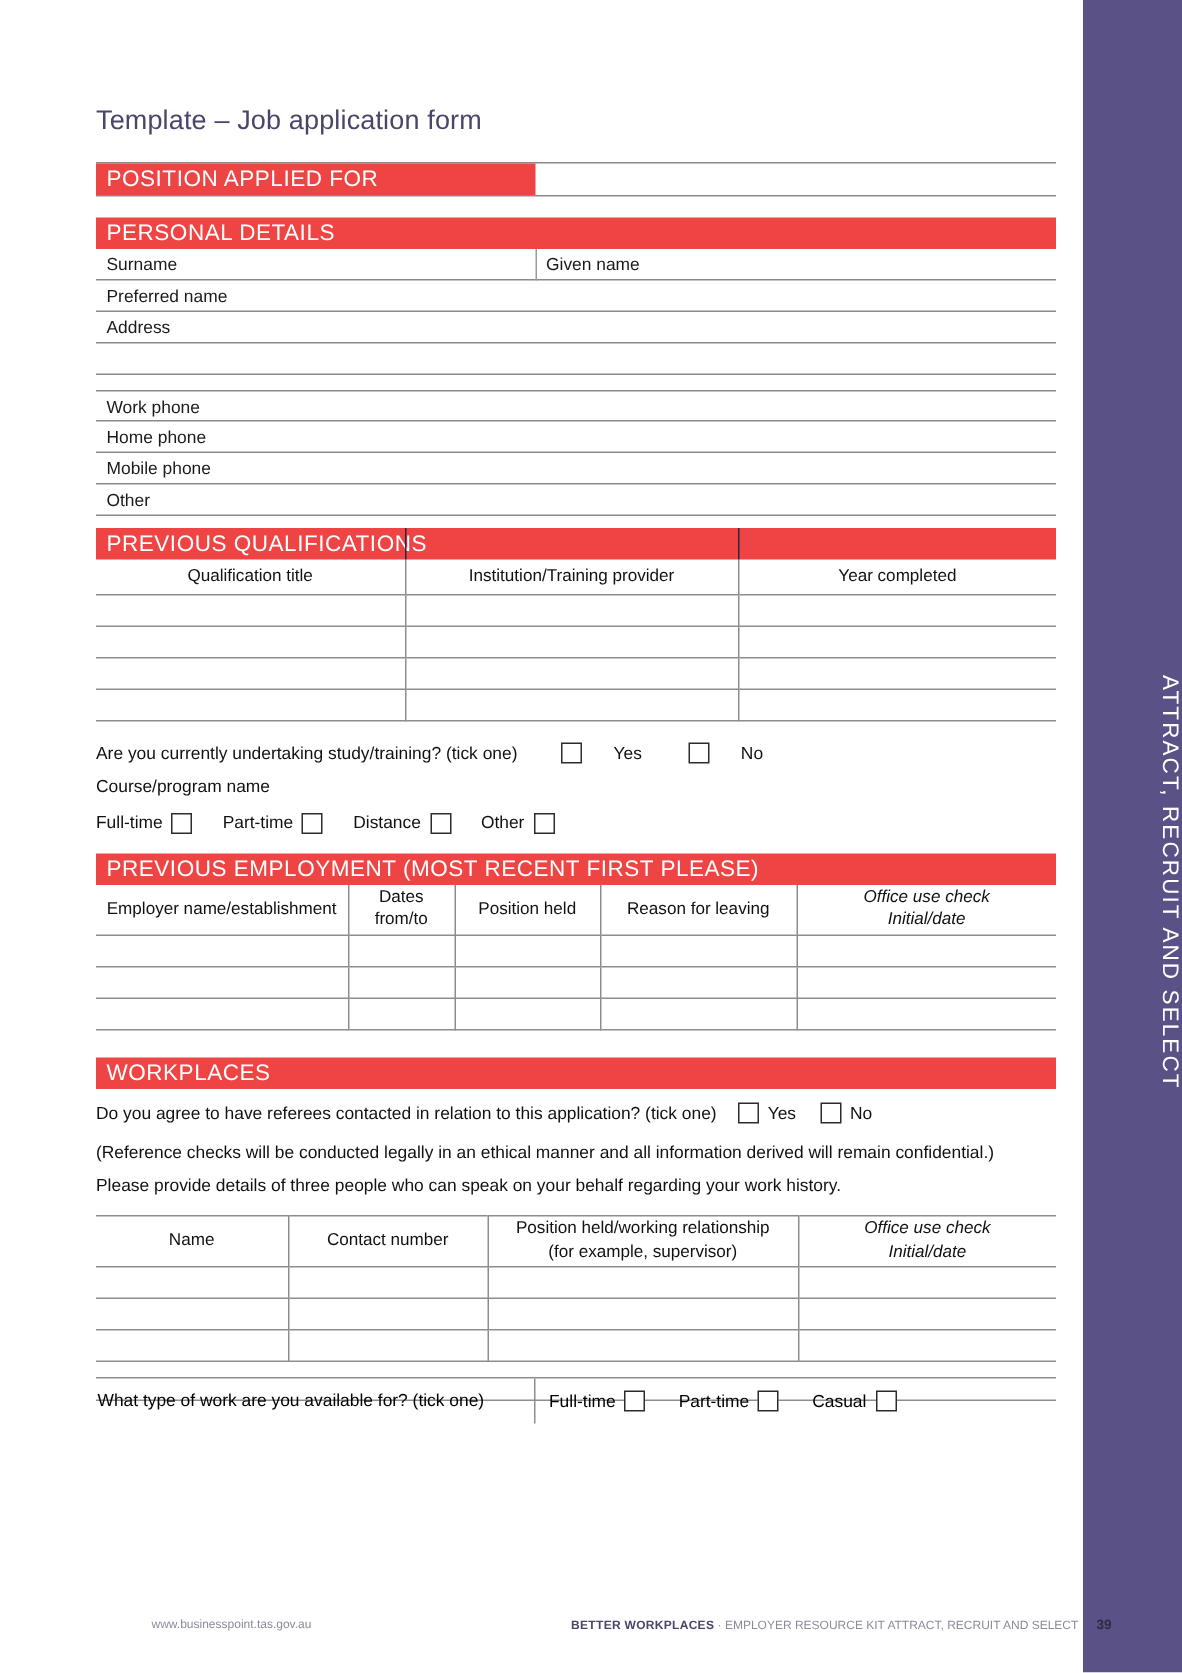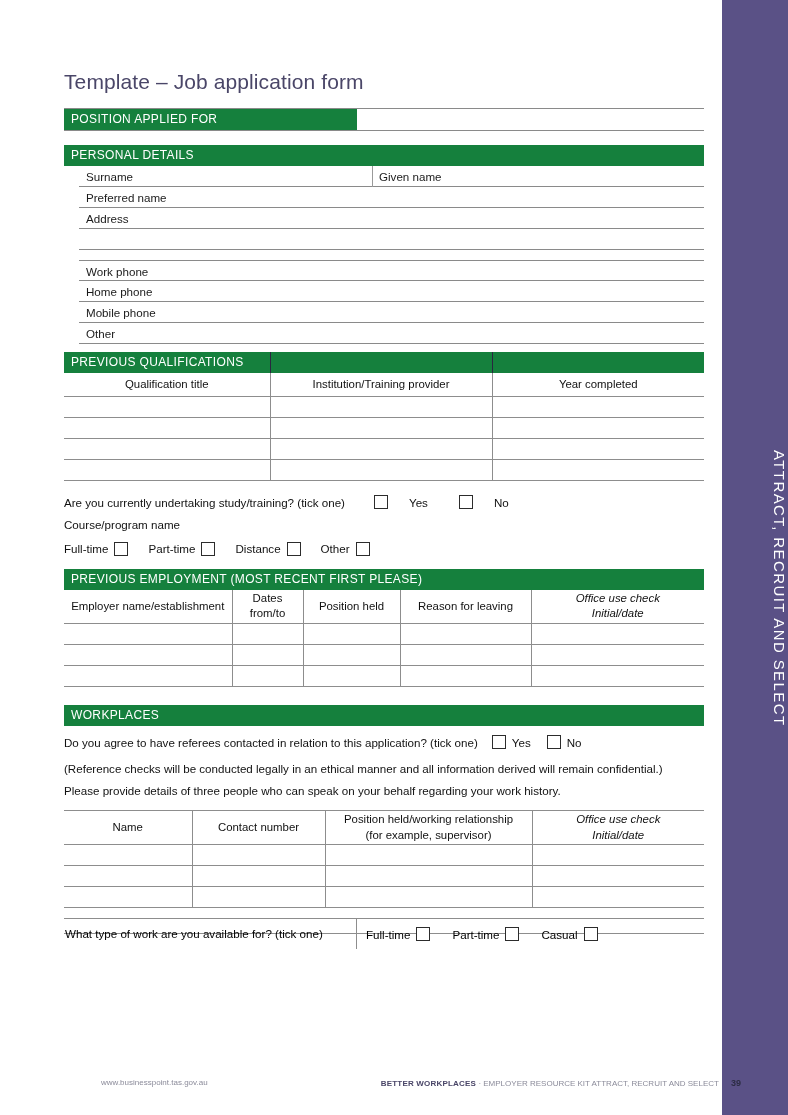--- a/index.html
+++ b/index.html
@@ -22,40 +22,40 @@
     padding-top: 62px;
     color: #ffffff; font-size: 15px; letter-spacing: 1.4px;
     writing-mode: vertical-rl; text-orientation: mixed;
     white-space: nowrap;
   }
 
   .content { position: absolute; left: 64px; top: 0; width: 640px; }
 
   .doc-title {
     position: absolute; left: 64px; top: 70px;
-    font-size: 21px; font-weight: 400; color: #4a4668;
+    font-size: 18px; font-weight: 400; color: #4a4668;
     letter-spacing: .1px;
   }
 
   
   .bar {
-    background: #15803d; color: #ffffff;
-    font-size: 12px; letter-spacing: .35px;
+    background: #ef4444; color: #ffffff;
+    font-size: 15px; letter-spacing: .35px;
     height: 21px; line-height: 21px; padding-left: 7px;
     position: relative;
   }
   .bar.split-pos { width: 293px; }
   .bar-wrap { position: relative; }
   .seg-div { position: absolute; top: 0; width: 1px; height: 21px; background: #2a2640; }
 
   .rowline { border-bottom: 1px solid #8a8a8a; }
 
   .fld {
     height: 21px; line-height: 21px; font-size: 11.6px; color: #1a1a1a;
-    padding-left: 7px; position: relative; margin-left: 15px;
+    padding-left: 7px; position: relative;
   }
   .fld .vdiv { position: absolute; top: 0; width: 1px; height: 21px; background: #9a9a9a; }
   .fld .right-lbl { position: absolute; left: 300px; top: 0; }
 
   
   table.grid { border-collapse: collapse; width: 100%; table-layout: fixed; }
   table.grid td {
     border-right: 1px solid #8d8d8d;
     border-bottom: 1px solid #8d8d8d;
     font-size: 11.4px; color: #111;

